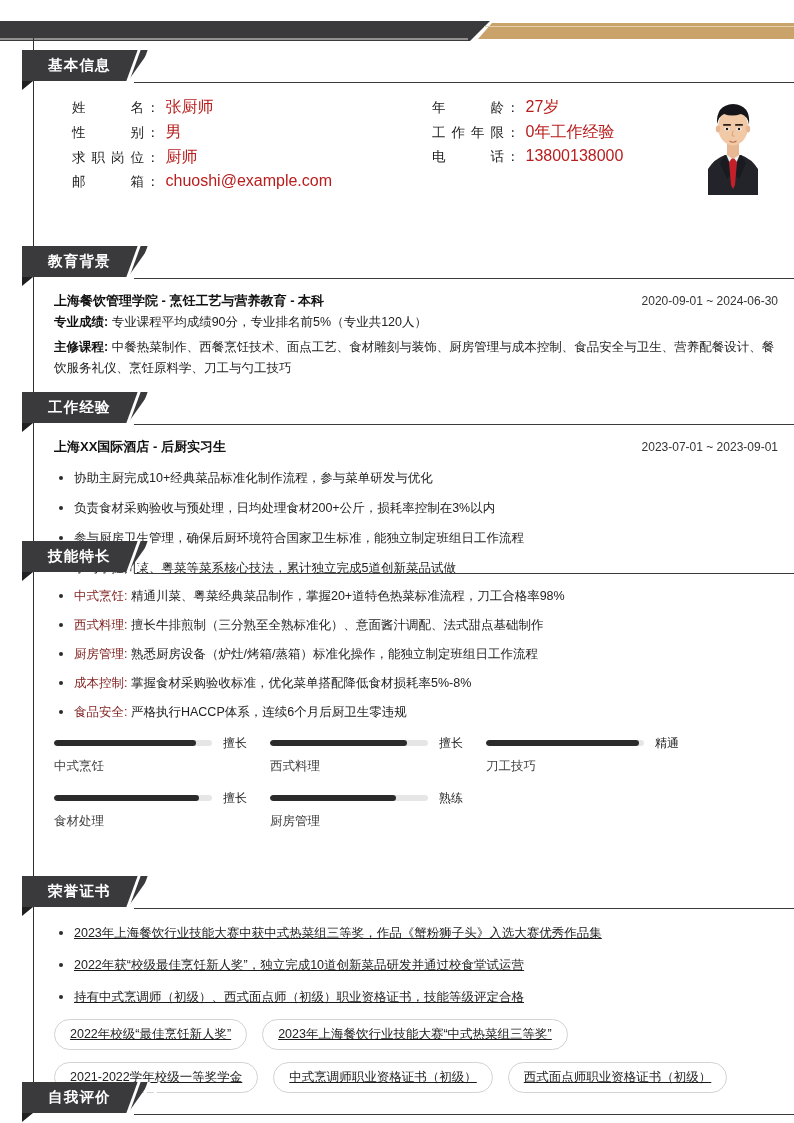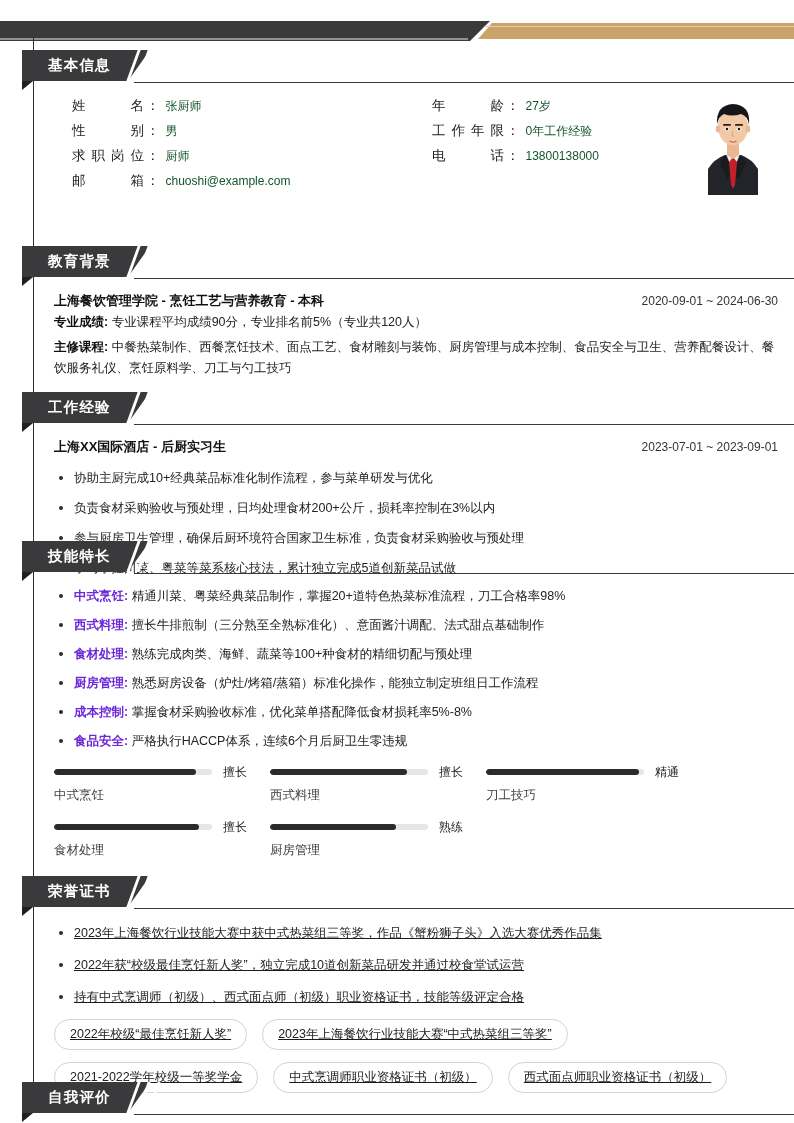--- a/index.html
+++ b/index.html
@@ -69,35 +69,35 @@
   
   .info-grid{position:relative;height:108px;}
   .info-col{position:absolute;top:0;}
   .info-row{display:flex;align-items:baseline;height:25px;font-size:13.5px;color:#222;}
   .info-label{
     display:inline-block;width:72px;
     text-align:justify;text-align-last:justify;
     font-size:13.5px;color:#222;font-family:Liberation Serif, serif;
   }
   .info-colon{margin:0 6px 0 2px;}
-  .info-value{font-size:12px;color:#14532d;}
+  .info-value{font-size:16px;color:#b91c1c;}
   .photo{
     position:absolute;left:640px;top:-4px;width:78px;height:102px;
     background:#fdfdfd;overflow:hidden;
   }
 
   
   .row-title{display:flex;justify-content:space-between;align-items:baseline;margin-bottom:2px;}
   .row-title .lt{font-size:13px;font-weight:bold;color:#111;}
   .row-title .rt{font-size:12px;color:#333;}
   .kv{font-size:12.5px;color:#222;line-height:21px;margin-bottom:4px;}
   .kv b{font-weight:bold;color:#111;}
   .bul{position:relative;padding-left:20px;font-size:12.5px;color:#222;line-height:21px;margin-bottom:9px;}
   .bul:before{content:"";position:absolute;left:5px;top:8px;width:4px;height:4px;border-radius:50%;background:#2b2b2b;}
-  .bul b{font-weight:bold;color:#6d28d9;}
+  .bul b{font-weight:normal;color:#7f1d1d;}
 
   
   .bars{display:flex;flex-wrap:wrap;margin-top:14px;}
   .bar-cell{width:216px;margin-bottom:17px;}
   .bar-line{display:flex;align-items:center;height:12px;}
   .bar-track{width:158px;height:6px;background:#e6e6e6;border-radius:3px;overflow:hidden;}
   .bar-fill{height:6px;background:#2b2b2b;border-radius:3px;}
   .bar-lvl{font-size:12px;color:#222;margin-left:11px;white-space:nowrap;}
   .bar-name{font-size:12.5px;color:#404040;margin-top:9px;}
 
@@ -258,21 +258,21 @@
       <div class="fold"></div>
       <div class="sec-rule" style="left:112px;width:660px;"></div>
     </div>
     <div class="sec-body" style="padding-top:13px;">
       <div class="row-title" style="width:724px;margin-bottom:12px;">
         <span class="lt">上海XX国际酒店 - 后厨实习生</span>
         <span class="rt">2023-07-01 ~ 2023-09-01</span>
       </div>
       <div class="bul" style="width:700px;">协助主厨完成10+经典菜品标准化制作流程，参与菜单研发与优化</div>
       <div class="bul" style="width:700px;">负责食材采购验收与预处理，日均处理食材200+公斤，损耗率控制在3%以内</div>
-      <div class="bul" style="width:700px;">参与厨房卫生管理，确保后厨环境符合国家卫生标准，负责食材采购验收与预处理</div>
+      <div class="bul" style="width:700px;">参与厨房卫生管理，确保后厨环境符合国家卫生标准，能独立制定班组日工作流程</div>
       <div class="bul" style="width:700px;">学习掌握川菜、粤菜等菜系核心技法，累计独立完成5道创新菜品试做</div>
     </div>
   </div>
 
   <div class="section" style="position:absolute;left:0;top:541px;width:794px;">
     <div class="sec-head">
       <div class="sec-shape" style="width:128px;"></div>
       <div class="slashes" style="left:104px;">
         <div class="slash" style="left:6px;"></div>
         <div class="slash" style="left:16px;"></div>
@@ -283,24 +283,20 @@
       <div class="sec-rule" style="left:112px;width:660px;"></div>
     </div>
     <div class="sec-body" style="padding-top:12px;">
       <div class="bul" style="width:700px;margin-bottom:8px;">
         <b>中式烹饪:</b>
         <span>精通川菜、粤菜经典菜品制作，掌握20+道特色热菜标准流程，刀工合格率98%</span>
       </div>
       <div class="bul" style="width:700px;margin-bottom:8px;">
         <b>西式料理:</b>
         <span>擅长牛排煎制（三分熟至全熟标准化）、意面酱汁调配、法式甜点基础制作</span>
-      </div>
-      <div class="bul" style="width:700px;margin-bottom:8px;">
-        <b>食材处理:</b>
-        <span>熟练完成肉类、海鲜、蔬菜等100+种食材的精细切配与预处理</span>
       </div>
       <div class="bul" style="width:700px;margin-bottom:8px;">
         <b>厨房管理:</b>
         <span>熟悉厨房设备（炉灶/烤箱/蒸箱）标准化操作，能独立制定班组日工作流程</span>
       </div>
       <div class="bul" style="width:700px;margin-bottom:8px;">
         <b>成本控制:</b>
         <span>掌握食材采购验收标准，优化菜单搭配降低食材损耗率5%-8%</span>
       </div>
       <div class="bul" style="width:700px;margin-bottom:8px;">

